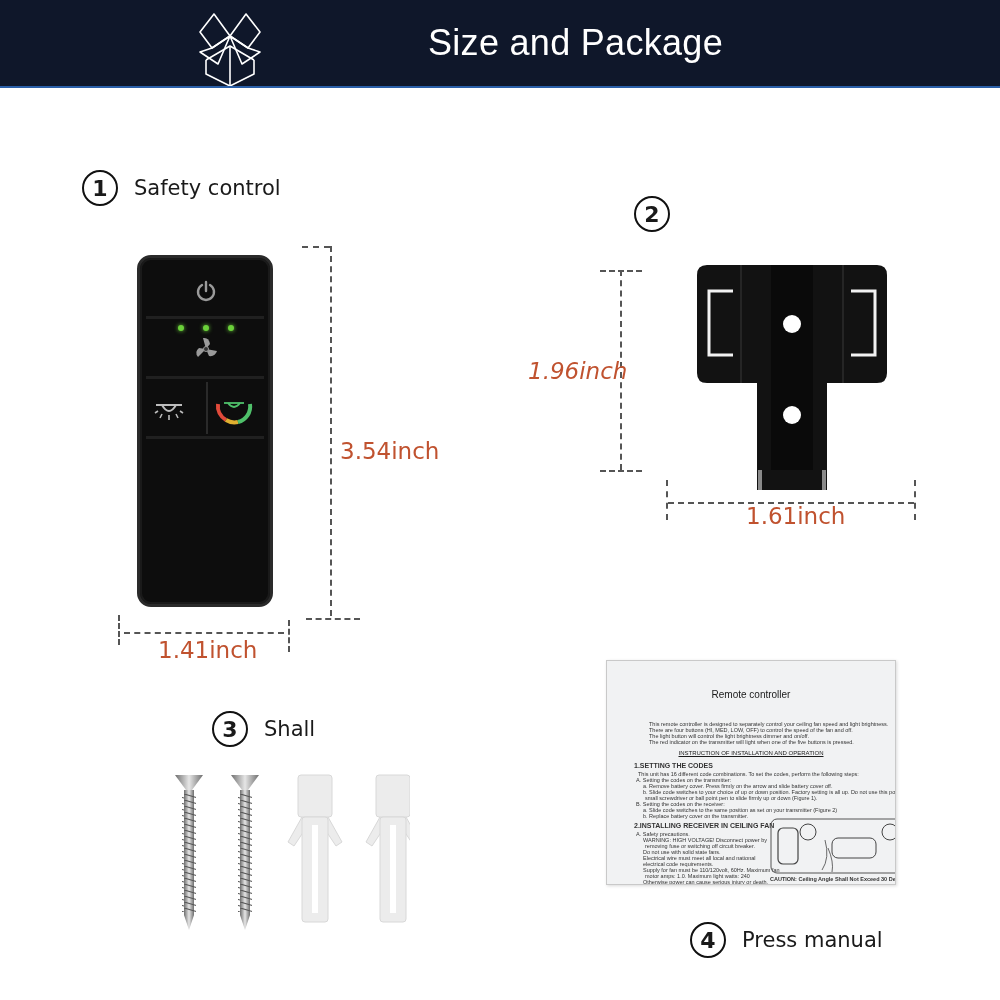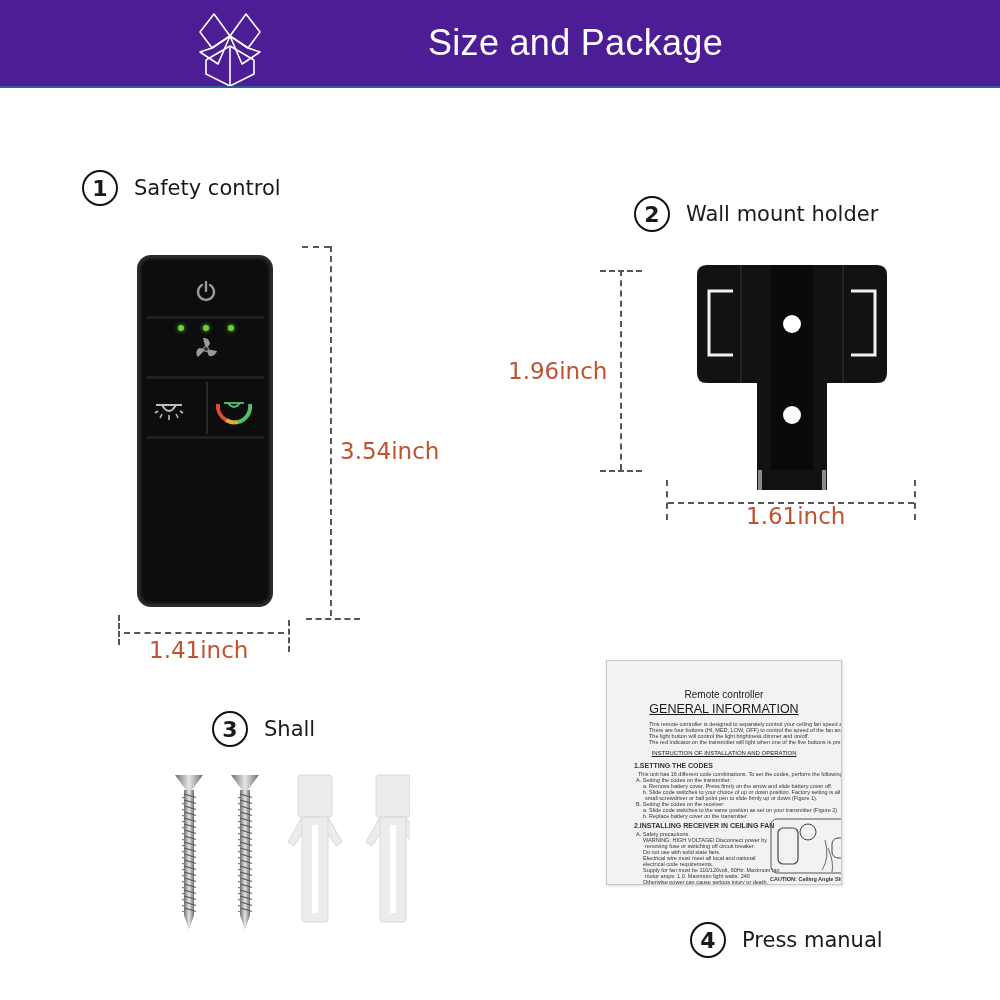--- a/index.html
+++ b/index.html
@@ -1,36 +1,36 @@
 <!DOCTYPE html>
 <html><head>
 <meta charset="utf-8">
 <style>
   * { box-sizing: border-box; margin: 0; padding: 0; }
   html, body { width: 1000px; height: 1000px; background: #ffffff; overflow: hidden; }
   body { position: relative; font-family: "DejaVu Sans", sans-serif; color: #1a1a1a; }
 
-  .banner { position: absolute; left: 0; top: 0; width: 1000px; height: 88px; background: #4c1d95; border-bottom: 2px solid #2a5fa8; }
+  .banner { position: absolute; left: 0; top: 0; width: 1000px; height: 88px; background: #0f172a; border-bottom: 2px solid #2a5fa8; }
   .banner-icon { position: absolute; left: 190px; top: 10px; width: 80px; height: 76px; }
   .banner-title { position: absolute; left: 428px; top: 22px; font-family: "Liberation Sans", sans-serif; font-size: 36px; color: #ffffff; letter-spacing: 0.3px; }
 
   .section-label { position: absolute; display: flex; align-items: center; font-family: "DejaVu Sans", sans-serif; font-size: 21px; color: #1a1a1a; }
   .num-circle { width: 36px; height: 36px; border: 2.5px solid #111; border-radius: 50%; display: flex; align-items: center; justify-content: center; font-size: 22px; font-weight: bold; margin-right: 16px; }
 
   .dim { position: absolute; font-family: "DejaVu Sans", sans-serif; font-size: 23px; color: #c0522f; }
   .dash-h { position: absolute; height: 0; border-top: 2px dashed #555; }
   .dash-v { position: absolute; width: 0; border-left: 2px dashed #555; }
 
   .remote { position: absolute; left: 137px; top: 255px; width: 136px; height: 352px; background: #0d0d0d; border-radius: 14px; border: 3px solid #2a2a2a; box-shadow: inset 0 0 0 2px #1a1a1a; }
   .remote .seg { position: absolute; left: 6px; right: 6px; border-bottom: 3px solid #202020; }
   .led { position: absolute; width: 6px; height: 6px; border-radius: 50%; background: #6bd13a; box-shadow: 0 0 4px #6bd13a; }
 
   .holder { position: absolute; left: 697px; top: 265px; width: 190px; height: 225px; }
 
-  .manual { position: absolute; left: 606px; top: 660px; width: 236px; height: 225px; background: #f1f2f3; border: 1px solid #c9c9c9; box-shadow: 1px 1px 3px rgba(0,0,0,0.15); overflow: hidden; padding-left: 20px; }
+  .manual { position: absolute; left: 606px; top: 660px; width: 290px; height: 225px; background: #f1f2f3; border: 1px solid #c9c9c9; box-shadow: 1px 1px 3px rgba(0,0,0,0.15); overflow: hidden; padding-left: 20px; }
   .manual .t { position: absolute; left: 0; right: 0; text-align: center; font-family: "Liberation Sans", sans-serif; }
   .manual .sm { position: absolute; font-family: "Liberation Sans", sans-serif; font-size: 5.5px; color: #333; white-space: nowrap; }
 </style>
 </head>
 <body>
 
 <div class="banner">
   <svg class="banner-icon" viewBox="0 0 80 76" fill="none" stroke="#ffffff" stroke-width="1.6" stroke-linejoin="round">
     <polygon points="24,4 10,22 22,38 40,26"></polygon>
     <polygon points="56,4 70,22 58,38 40,26"></polygon>
@@ -89,44 +89,43 @@
 </div>
 
 <div class="dash-h" style="left:302px; top:246px; width:28px;"></div>
 <div class="dash-v" style="left:330px; top:246px; height:370px;"></div>
 <div class="dash-h" style="left:306px; top:618px; width:54px;"></div>
 <div class="dim" style="left:340px; top:438px;">3.54inch</div>
 
 <div class="dash-v" style="left:118px; top:615px; height:30px;"></div>
 <div class="dash-h" style="left:124px; top:632px; width:160px;"></div>
 <div class="dash-v" style="left:288px; top:620px; height:32px;"></div>
-<div class="dim" style="left:149px; top:637px;">1.41inch</div>
+<div class="dim" style="left:158px; top:637px;">1.41inch</div>
 
 <div class="section-label" style="left:634px; top:196px;">
   <div class="num-circle">2</div>
-  <span>Wall mount holder</span>
 </div>
 
 <svg class="holder" viewBox="0 0 190 225">
   <path d="M10 0 H180 Q190 0 190 10 V108 Q190 118 180 118 H130 V225 H60 V118 H10 Q0 118 0 108 V10 Q0 0 10 0 Z" fill="#121212"></path>
   <line x1="44" y1="0" x2="44" y2="118" stroke="#2c2c2c" stroke-width="1.5"></line>
   <line x1="146" y1="0" x2="146" y2="118" stroke="#2c2c2c" stroke-width="1.5"></line>
   <rect x="74" y="0" width="42" height="205" fill="#0a0a0a"></rect>
   <path d="M36 26 H12 V90 H36" fill="none" stroke="#f2f2f2" stroke-width="3"></path>
   <path d="M154 26 H178 V90 H154" fill="none" stroke="#f2f2f2" stroke-width="3"></path>
   <circle cx="95" cy="59" r="9" fill="#ffffff"></circle>
   <circle cx="95" cy="150" r="9" fill="#ffffff"></circle>
   <rect x="61" y="205" width="4" height="20" fill="#8a8a8a"></rect>
   <rect x="125" y="205" width="4" height="20" fill="#8a8a8a"></rect>
 </svg>
 
 <div class="dash-h" style="left:600px; top:270px; width:42px;"></div>
 <div class="dash-v" style="left:620px; top:270px; height:200px;"></div>
 <div class="dash-h" style="left:600px; top:470px; width:42px;"></div>
-<div class="dim" style="left:508px; top:358px;">1.96inch</div>
+<div class="dim" style="left:528px; top:358px;font-style:italic;">1.96inch</div>
 
 <div class="dash-v" style="left:666px; top:480px; height:40px;"></div>
 <div class="dash-h" style="left:668px; top:502px; width:246px;"></div>
 <div class="dash-v" style="left:914px; top:480px; height:40px;"></div>
 <div class="dim" style="left:746px; top:503px;">1.61inch</div>
 
 <div class="section-label" style="left:212px; top:711px;">
   <div class="num-circle">3</div>
   <span>Shall</span>
 </div>
@@ -165,21 +164,20 @@
     <rect x="128" y="5" width="34" height="42" rx="3"></rect>
     <path d="M132 47 L118 72 L124 76 L136 58 Z"></path>
     <path d="M158 47 L172 72 L166 76 L154 58 Z"></path>
     <rect x="132" y="47" width="26" height="105" rx="3"></rect>
     <rect x="142" y="55" width="6" height="88" fill="#ffffff" stroke="none"></rect>
   </g>
 </svg>
 
 <div class="manual">
   <div class="t" style="top:28px; font-size:10px;">Remote controller</div>
-  <div class="t" style="top:41px; font-size:12.5px; text-decoration:underline;">GENERAL INFORMATION</div>
   <div class="sm" style="left:42px; top:60px;">This remote controller is designed to separately control your ceiling fan speed and light brightness.</div>
   <div class="sm" style="left:42px; top:66px;">There are four buttons (HI, MED, LOW, OFF) to control the speed of the fan and off.</div>
   <div class="sm" style="left:42px; top:72px;">The light button will control the light brightness dimmer and on/off.</div>
   <div class="sm" style="left:42px; top:78px;">The red indicator on the transmitter will light when one of the five buttons is pressed.</div>
   <div class="t" style="top:89px; font-size:6px; text-decoration:underline;">INSTRUCTION OF INSTALLATION AND OPERATION</div>
   <div class="sm" style="left:27px; top:101px; font-size:7px; font-weight:bold;">1.SETTING THE CODES</div>
   <div class="sm" style="left:31px; top:110px;">This unit has 16 different code combinations. To set the codes, perform the following steps:</div>
   <div class="sm" style="left:29px; top:116px;">A. Setting the codes on the transmitter:</div>
   <div class="sm" style="left:36px; top:122px;">a. Remove battery cover. Press firmly on the arrow and slide battery cover off.</div>
   <div class="sm" style="left:36px; top:128px;">b. Slide code switches to your choice of up or down position. Factory setting is all up. Do not use this position. Use a</div>

